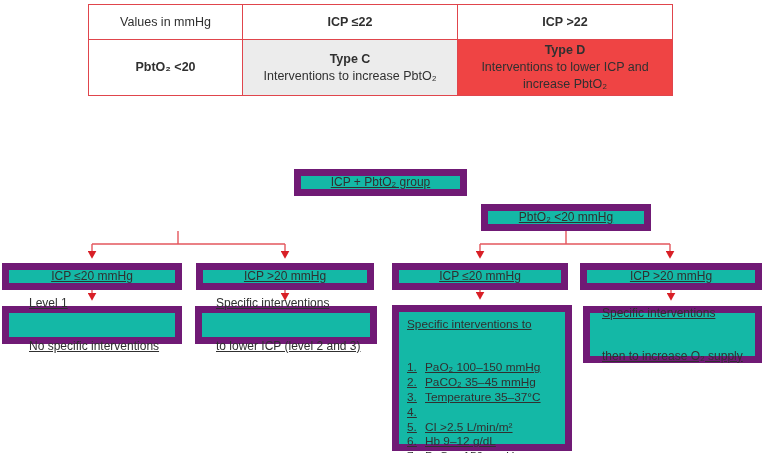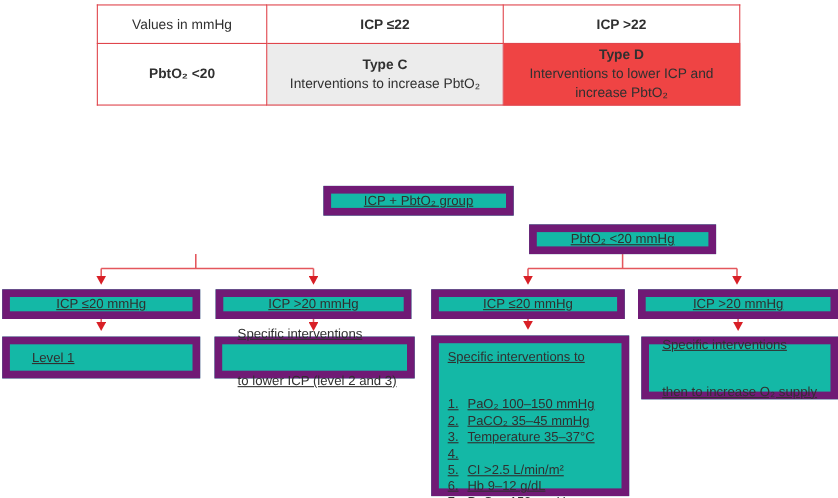--- a/index.html
+++ b/index.html
@@ -111,20 +111,21 @@
 
   <div id="l2-right" class="fbox">PbtO₂ &lt;20 mmHg</div>
 
   <div id="l3-a" class="fbox">ICP ≤20 mmHg</div>
   <div id="l3-b" class="fbox">ICP &gt;20 mmHg</div>
   <div id="l3-c" class="fbox">ICP ≤20 mmHg</div>
   <div id="l3-d" class="fbox">ICP &gt;20 mmHg</div>
 
   <div id="out-a" class="fbox outcome">
     <div>Level 1</div>
+    <div>No specific interventions</div>
   </div>
 
   <div id="out-b" class="fbox outcome">
     <div>Specific interventions</div>
     <div>to lower ICP (level 2 and 3)</div>
   </div>
 
   <div id="out-c" class="fbox outcome">
     <div>Specific interventions to</div>
     <ol class="olist">

